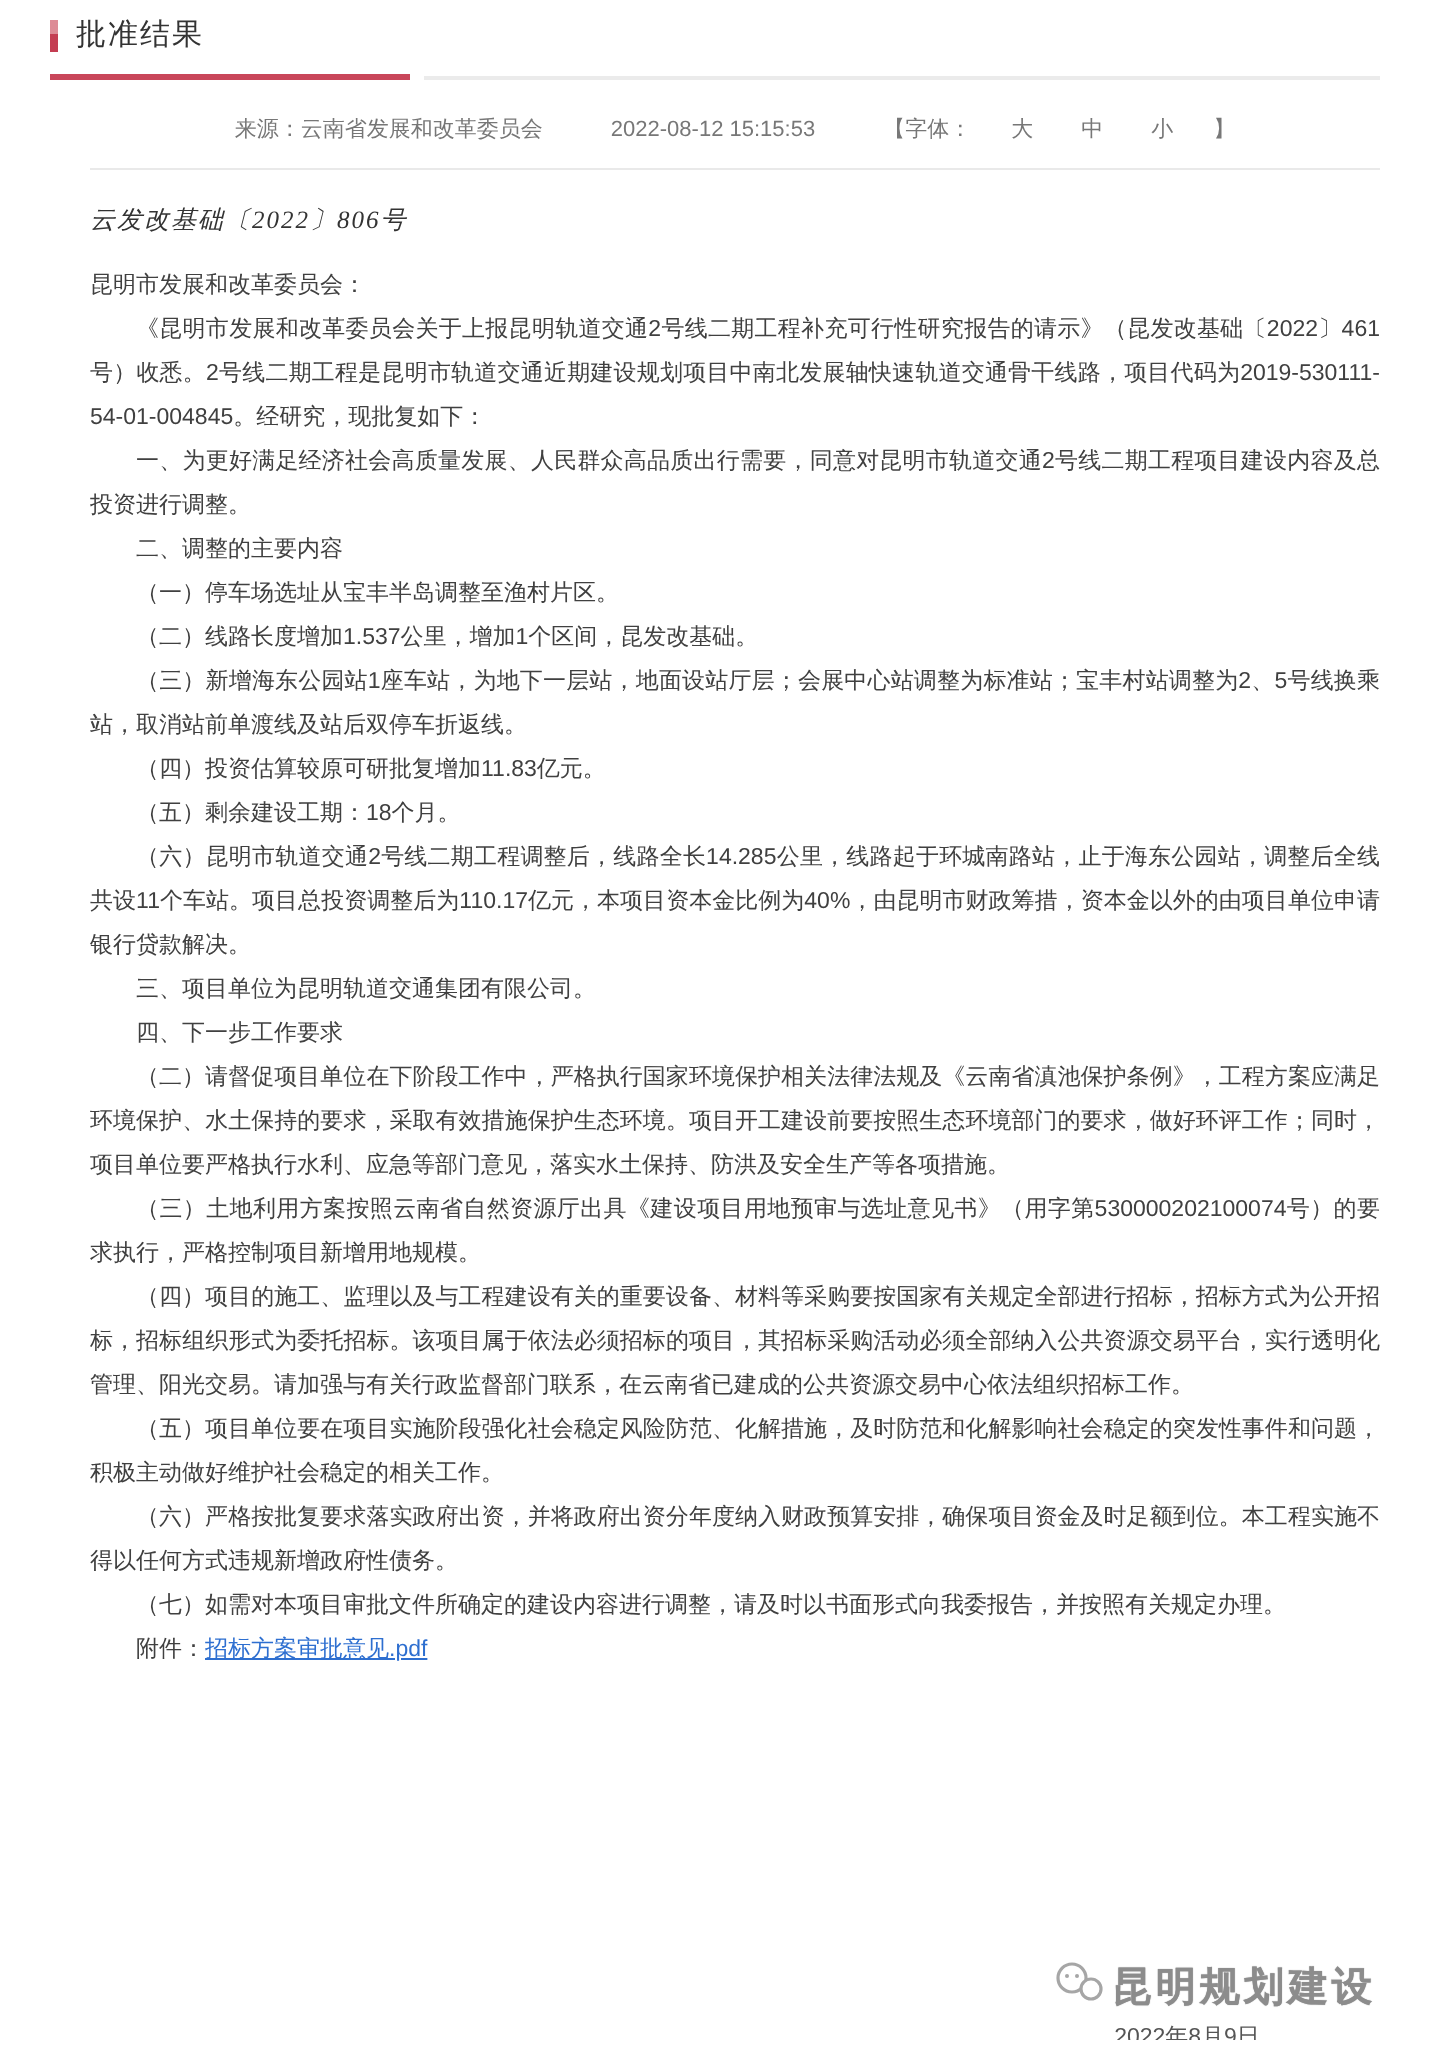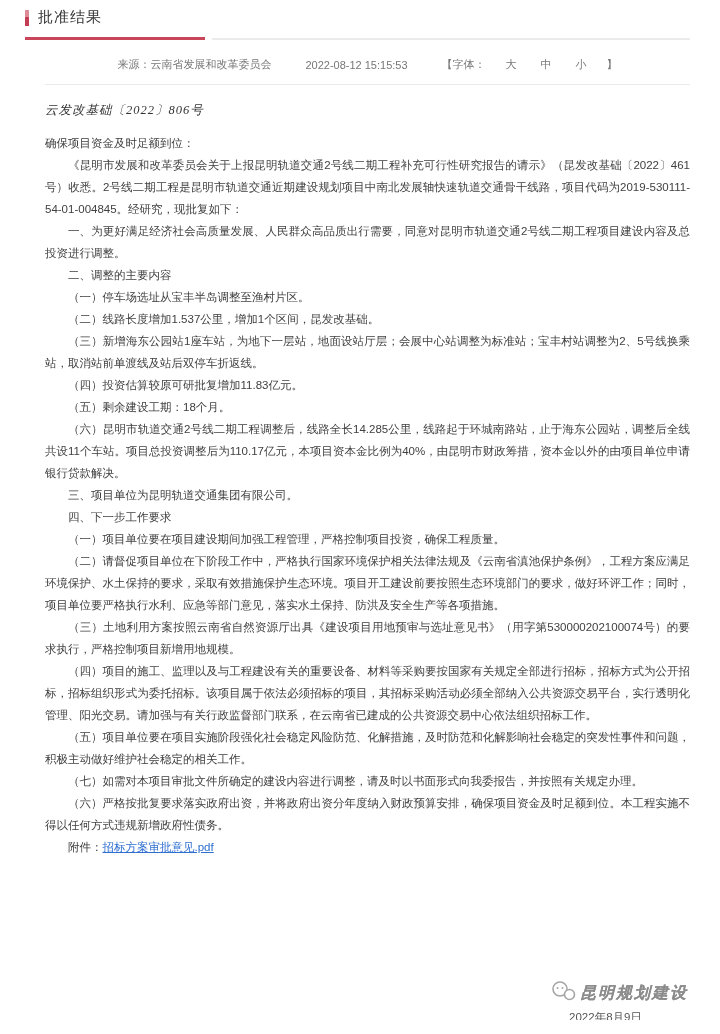--- a/index.html
+++ b/index.html
@@ -57,23 +57,22 @@
   .article-body { margin-top: 13px; font-size: 11.5px; line-height: 22px; color: #404040; }
   .article-body p { margin: 0; text-align: justify; }
   .article-body p.indent { text-indent: 2em; }
   .attachment { text-indent: 2em; }
   .attachment a { color: #2e6fd0; text-decoration: underline; cursor: pointer; }
   
   .footer-mark { position: absolute; top: 980px; right: 32px; text-align: center; }
   .brand-row { display: flex; align-items: center; justify-content: flex-end; gap: 3px; }
   .brand-icon { display: inline-block; }
   .brand-text {
-    font-size: 16px; font-weight: bold; color: #8c8c8c; letter-spacing: 2px;
+    font-size: 20px; font-weight: bold; color: #8c8c8c; letter-spacing: 2px;
     text-shadow: 0 0 0.5px #8c8c8c;
-    font-style: italic;
   }
   .footer-date { margin-top: 4px; font-size: 11.5px; color: #555; padding-right: 28px; }
 </style>
 </head>
 <body>
 
 <div class="page">
 
   <div class="section-header">
     <div class="tag">
@@ -96,40 +95,39 @@
         <span class="font-opt">小</span>
         <span>】</span>
       </span>
     </div>
 
     <hr class="divider">
 
     <div class="doc-number">云发改基础〔2022〕806号</div>
 
     <div class="article-body">
-      <p class="salutation">确保项目资金及时足额到位：</p>
+      <p class="salutation">昆明市发展和改革委员会：</p>
       <div id="paragraph-list">
           <p class="indent">《昆明市发展和改革委员会关于上报昆明轨道交通2号线二期工程补充可行性研究报告的请示》（昆发改基础〔2022〕461号）收悉。2号线二期工程是昆明市轨道交通近期建设规划项目中南北发展轴快速轨道交通骨干线路，项目代码为2019-530111-54-01-004845。经研究，现批复如下：</p>
           <p class="indent">一、为更好满足经济社会高质量发展、人民群众高品质出行需要，同意对昆明市轨道交通2号线二期工程项目建设内容及总投资进行调整。</p>
           <p class="indent">二、调整的主要内容</p>
           <p class="indent">（一）停车场选址从宝丰半岛调整至渔村片区。</p>
           <p class="indent">（二）线路长度增加1.537公里，增加1个区间，昆发改基础。</p>
           <p class="indent">（三）新增海东公园站1座车站，为地下一层站，地面设站厅层；会展中心站调整为标准站；宝丰村站调整为2、5号线换乘站，取消站前单渡线及站后双停车折返线。</p>
           <p class="indent">（四）投资估算较原可研批复增加11.83亿元。</p>
           <p class="indent">（五）剩余建设工期：18个月。</p>
           <p class="indent">（六）昆明市轨道交通2号线二期工程调整后，线路全长14.285公里，线路起于环城南路站，止于海东公园站，调整后全线共设11个车站。项目总投资调整后为110.17亿元，本项目资本金比例为40%，由昆明市财政筹措，资本金以外的由项目单位申请银行贷款解决。</p>
           <p class="indent">三、项目单位为昆明轨道交通集团有限公司。</p>
           <p class="indent">四、下一步工作要求</p>
-          <p class="indent">（一）项目单位要在项目建设期间加强工程管理，严格控制项目投资，确保工程质量。</p>
           <p class="indent">（二）请督促项目单位在下阶段工作中，严格执行国家环境保护相关法律法规及《云南省滇池保护条例》，工程方案应满足环境保护、水土保持的要求，采取有效措施保护生态环境。项目开工建设前要按照生态环境部门的要求，做好环评工作；同时，项目单位要严格执行水利、应急等部门意见，落实水土保持、防洪及安全生产等各项措施。</p>
           <p class="indent">（三）土地利用方案按照云南省自然资源厅出具《建设项目用地预审与选址意见书》（用字第530000202100074号）的要求执行，严格控制项目新增用地规模。</p>
           <p class="indent">（四）项目的施工、监理以及与工程建设有关的重要设备、材料等采购要按国家有关规定全部进行招标，招标方式为公开招标，招标组织形式为委托招标。该项目属于依法必须招标的项目，其招标采购活动必须全部纳入公共资源交易平台，实行透明化管理、阳光交易。请加强与有关行政监督部门联系，在云南省已建成的公共资源交易中心依法组织招标工作。</p>
           <p class="indent">（五）项目单位要在项目实施阶段强化社会稳定风险防范、化解措施，及时防范和化解影响社会稳定的突发性事件和问题，积极主动做好维护社会稳定的相关工作。</p>
+          <p class="indent">（六）严格按批复要求落实政府出资，并将政府出资分年度纳入财政预算安排，确保项目资金及时足额到位。本工程实施不得以任何方式违规新增政府性债务。</p>
           <p class="indent">（七）如需对本项目审批文件所确定的建设内容进行调整，请及时以书面形式向我委报告，并按照有关规定办理。</p>
-          <p class="indent">（六）严格按批复要求落实政府出资，并将政府出资分年度纳入财政预算安排，确保项目资金及时足额到位。本工程实施不得以任何方式违规新增政府性债务。</p>
         </div>
       <p class="attachment"><span>附件：</span><a>招标方案审批意见.pdf</a></p>
     </div>
   </div>
 
   <div class="footer-mark">
     <div class="brand-row">
       <span class="brand-icon">
         <svg width="26" height="22" viewBox="0 0 26 22">
           <circle cx="9" cy="9" r="7" fill="none" stroke="#a6a6a6" stroke-width="1.6"></circle>

